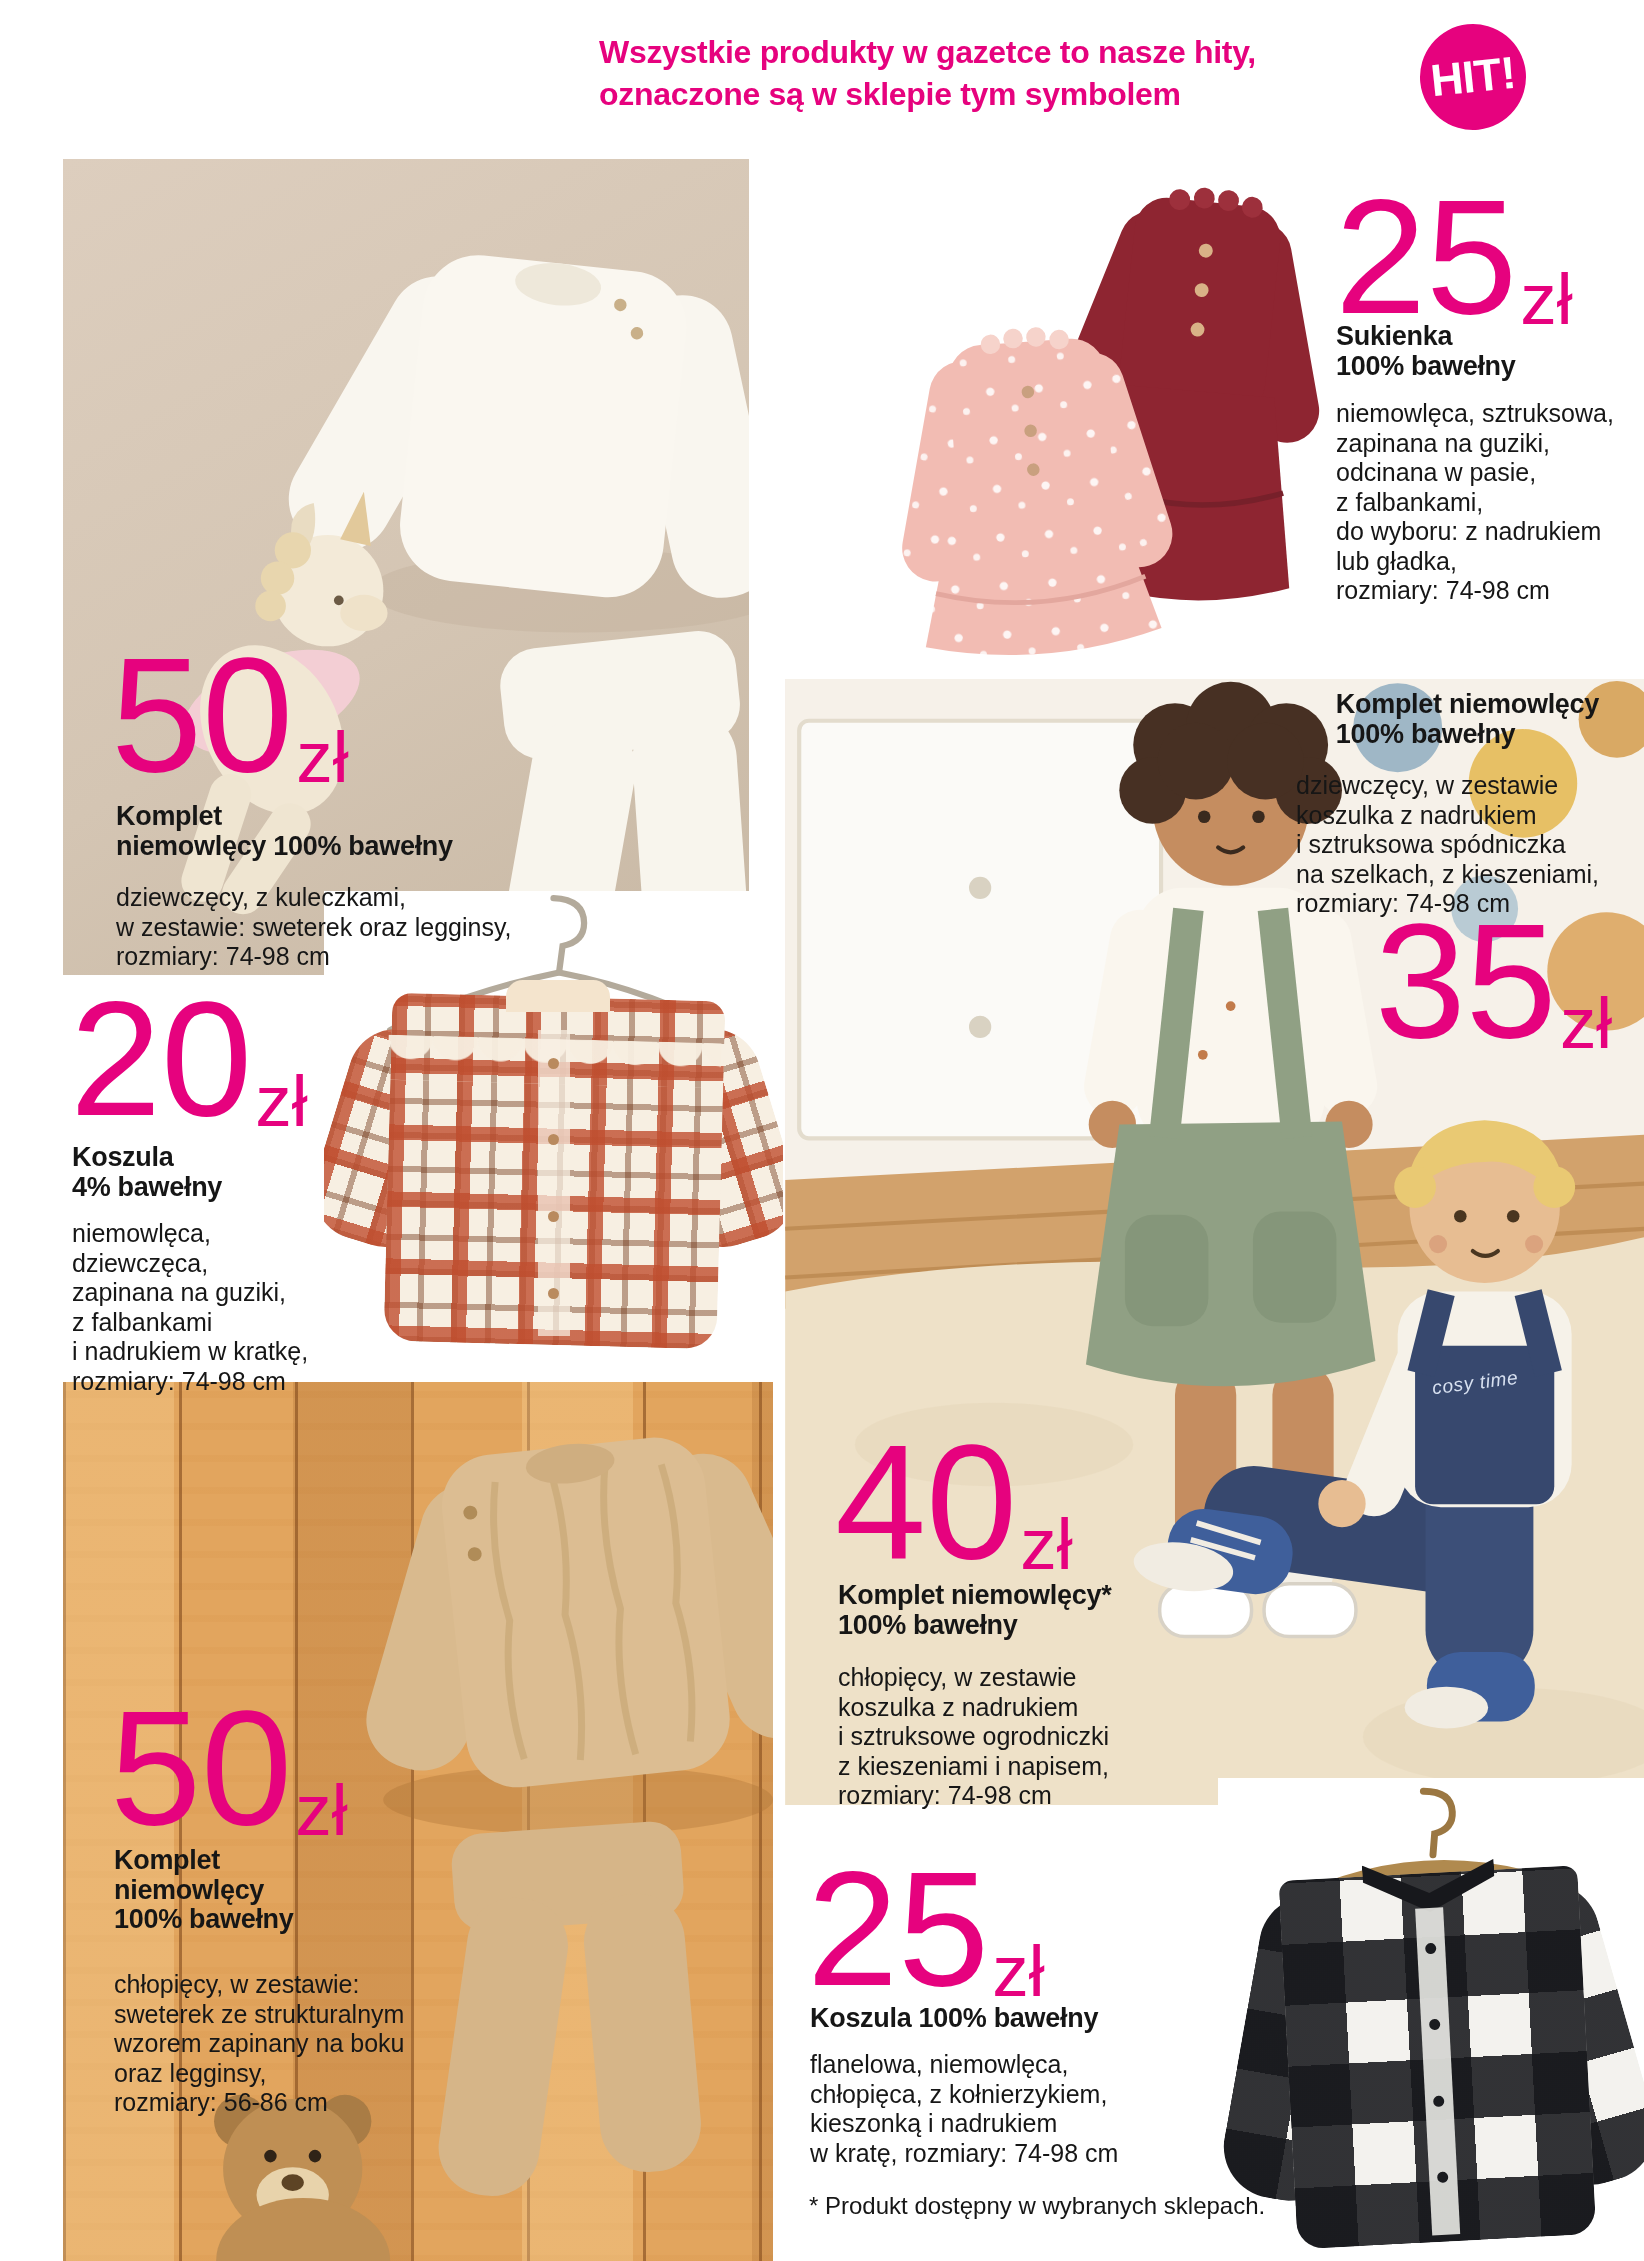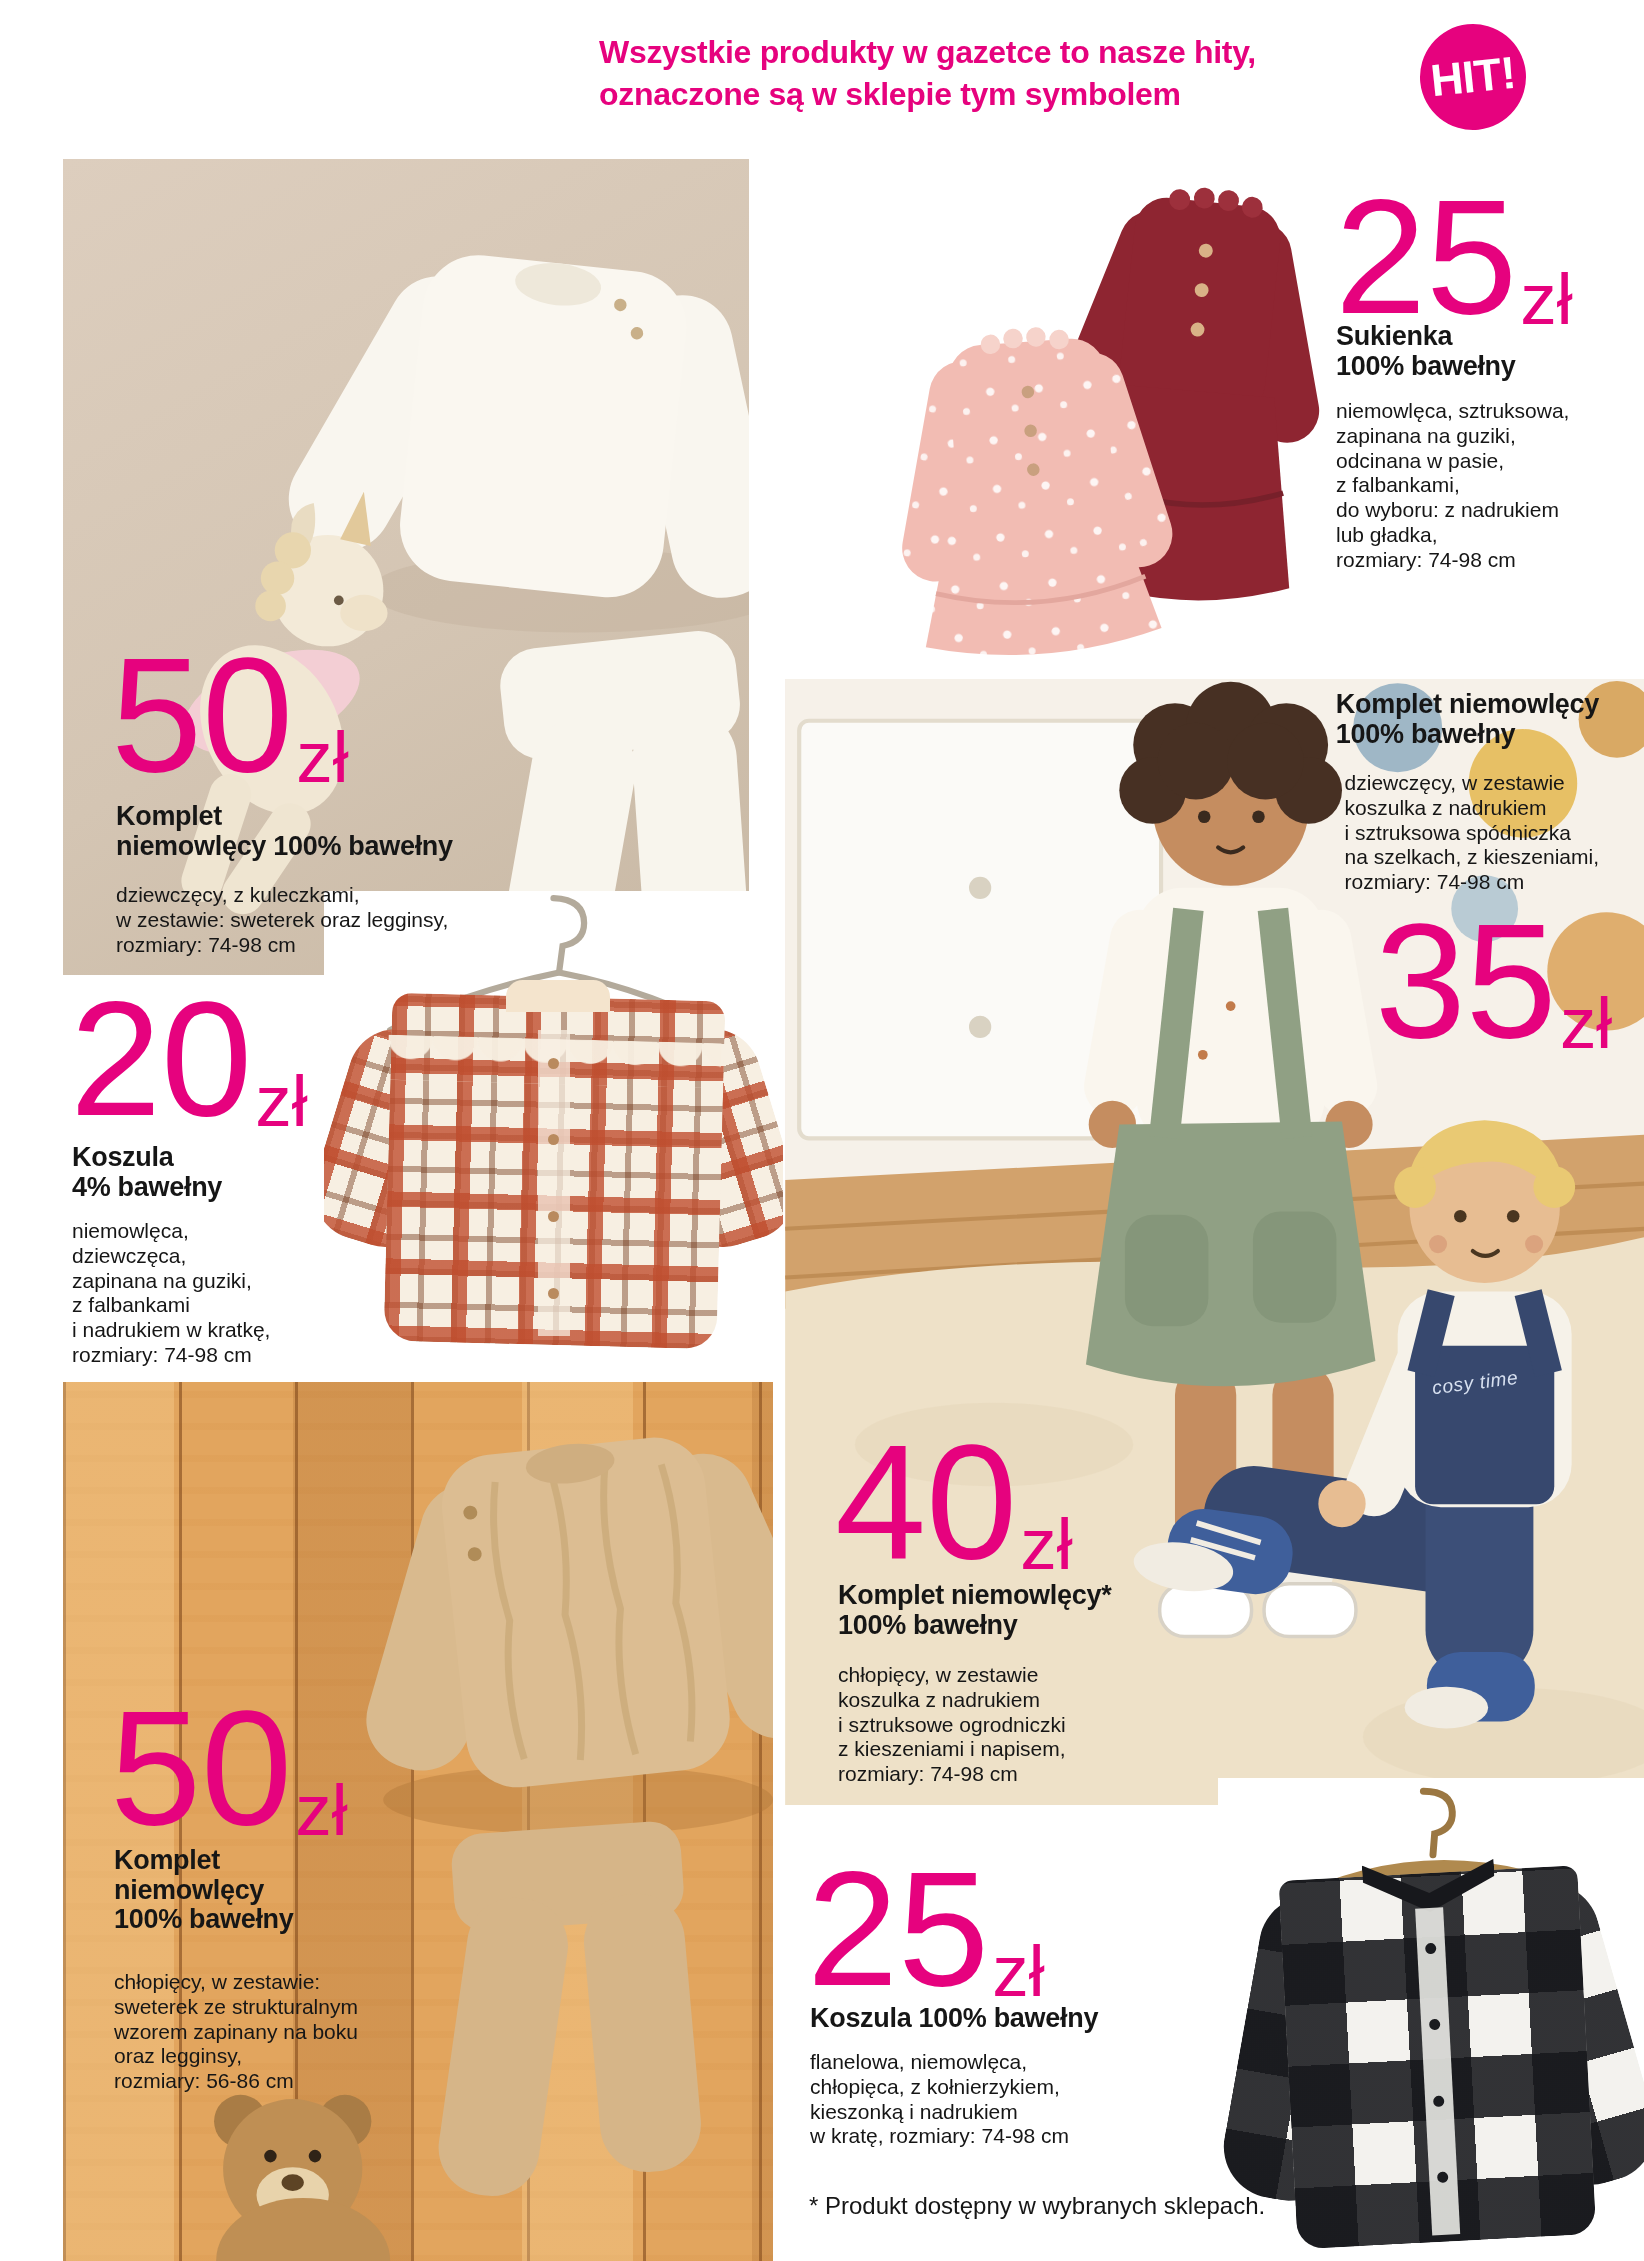--- a/index.html
+++ b/index.html
@@ -14,21 +14,21 @@
   .hit{position:absolute;left:1420px;top:24px;width:106px;height:106px;border-radius:50%;
        background:var(--pink);display:flex;align-items:center;justify-content:center;
        transform:rotate(-6deg);z-index:6;}
   .hit span{color:#fff;font-weight:bold;font-size:45px;letter-spacing:-0.7px;}
   .price{position:absolute;display:flex;align-items:flex-start;color:var(--pink);
          font-weight:normal;line-height:.78;letter-spacing:-0.03em;z-index:5;justify-content:center;}
   .price .num{font-size:164px;}
   .price .unit{font-size:73px;align-self:flex-end;transform:translateY(0.10em);margin-left:3.5px;}
   .title{position:absolute;font-weight:bold;font-size:27px;line-height:1.1;
          letter-spacing:-0.3px;white-space:pre-line;z-index:5;}
-  .desc{position:absolute;font-size:21px;line-height:1.18;white-space:pre-line;z-index:5;}
+  .desc{position:absolute;font-size:25px;line-height:1.18;white-space:pre-line;z-index:5;}
   .ralign{text-align:left;}
   .footnote{position:absolute;left:809px;top:2192px;font-size:24px;z-index:5;}
   .bibtext{position:absolute;left:1432px;top:1372px;font-size:19px;color:#d7e0f0;
            font-style:italic;transform:rotate(-7deg);z-index:4;letter-spacing:0.7px;}
   
   .ph{position:absolute;overflow:hidden;}
   #phA{left:63px;top:159px;width:686px;height:816px;
        background:linear-gradient(150deg,#ddcebe 0%,#d4c5b3 55%,#c8b8a4 100%);}
   #phD{left:790px;top:134px;width:557px;height:530px;background:#fff;}
   #phC{left:324px;top:891px;width:459px;height:487px;background:#fff;}

